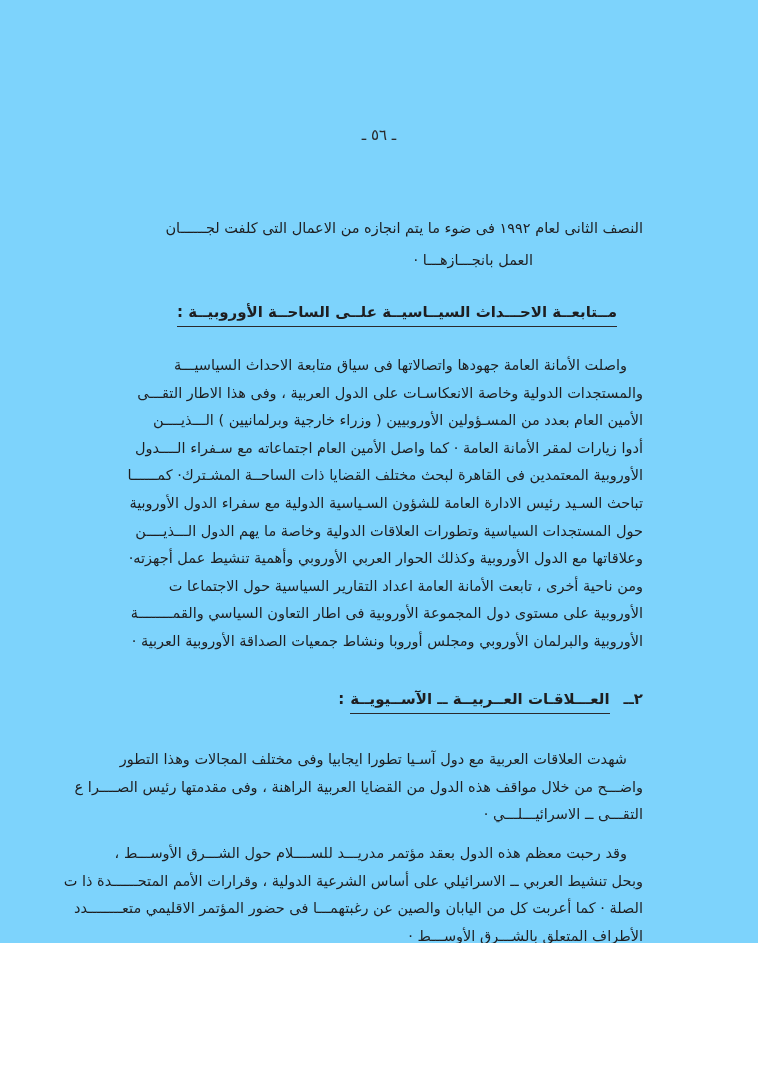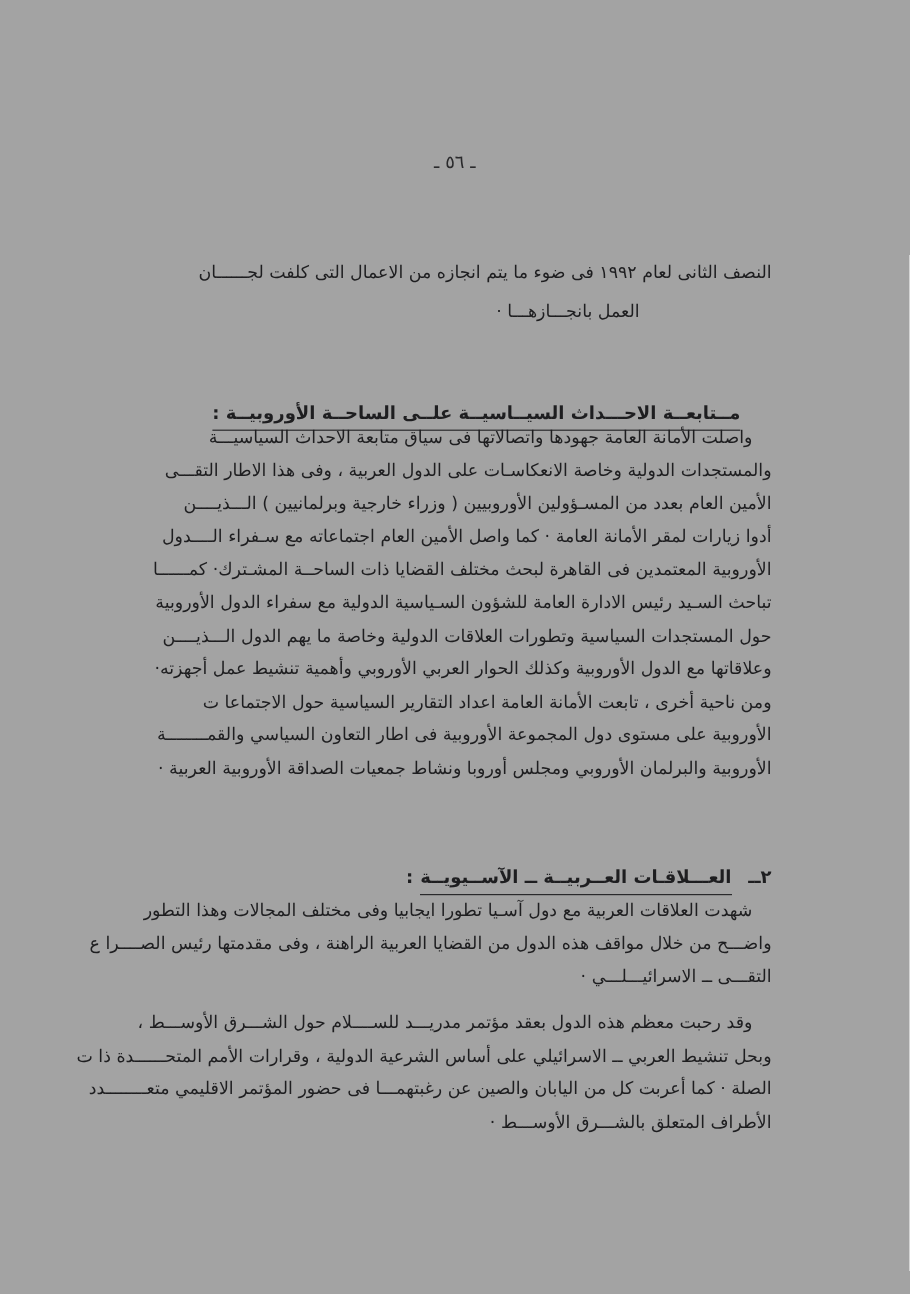--- a/index.html
+++ b/index.html
@@ -3,22 +3,22 @@
 <meta charset="utf-8">
 <style>
   html, body {
     margin: 0;
     padding: 0;
     background: #ffffff;
   }
   .page {
     position: relative;
     width: 758px;
-    height: 1078px;
-    background: #a3a3a3;
+    height: 943px;
+    background: #7dd3fc;
     overflow: hidden;
     font-family: "DejaVu Sans", sans-serif;
     color: #1e1e20;
     direction: rtl;
   }
   .page-number {
     position: absolute;
     top: 126px;
     left: 0;
     width: 100%;
@@ -38,21 +38,20 @@
     text-align: right;
     white-space: nowrap;
   }
   .intro-para .line { line-height: 32px; }
   .indent { padding-right: 16px; }
   .offset-mid { padding-right: 110px; }
   .heading {
     font-weight: bold;
     font-size: 15px;
     text-align: right;
-    margin-top: 32px;
   }
   .heading .underlined {
     display: inline-block;
     border-bottom: 1.6px solid #2a2a2c;
     padding-bottom: 5px;
   }
   .heading-europe { top: 303px; padding-right: 26px; }
   .heading-asia { top: 690px; }
   .heading-asia .section-number {
     display: inline-block;

